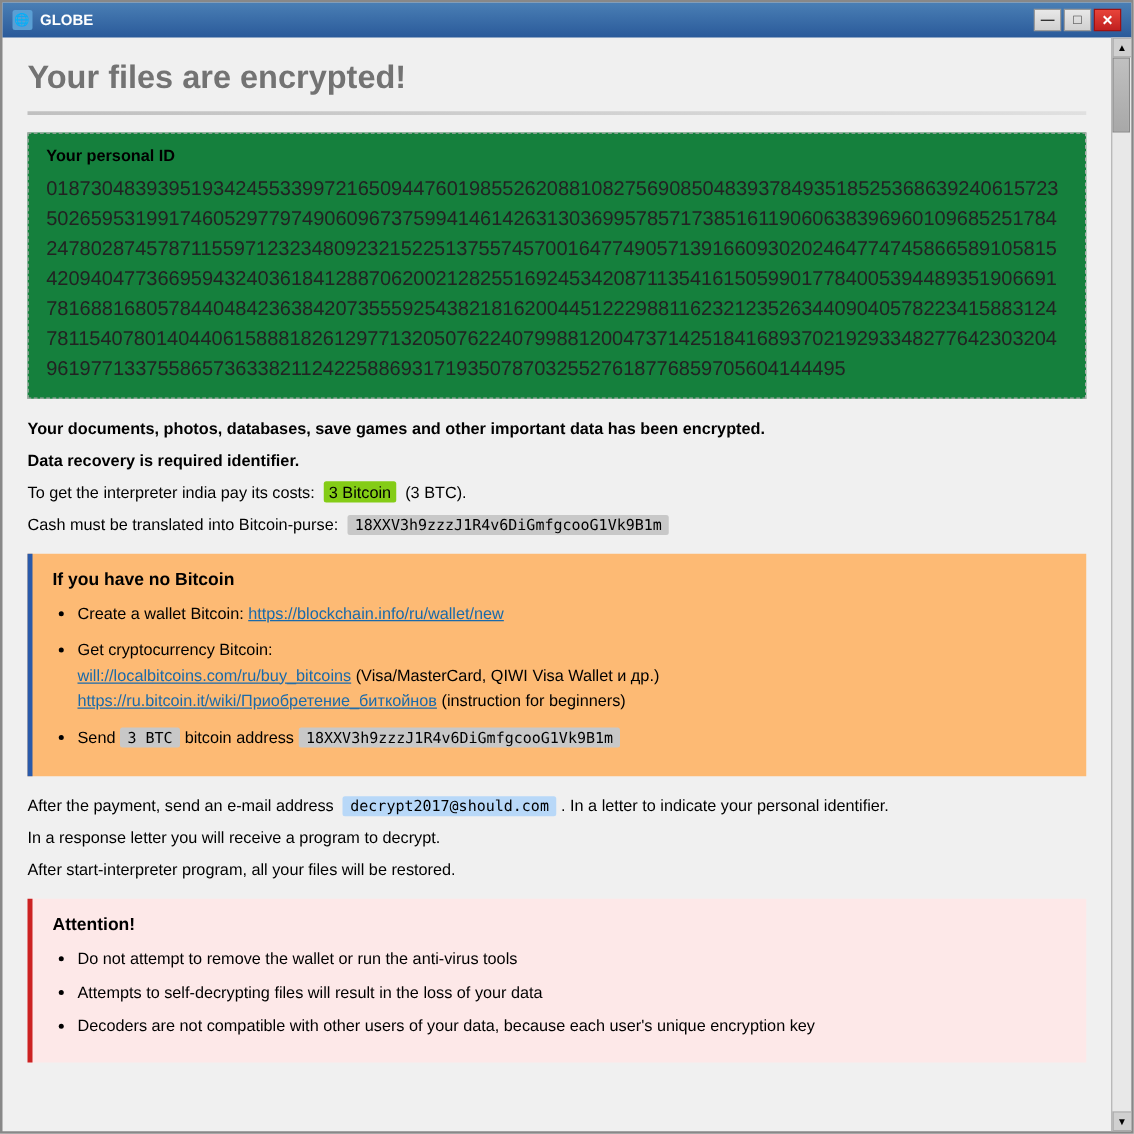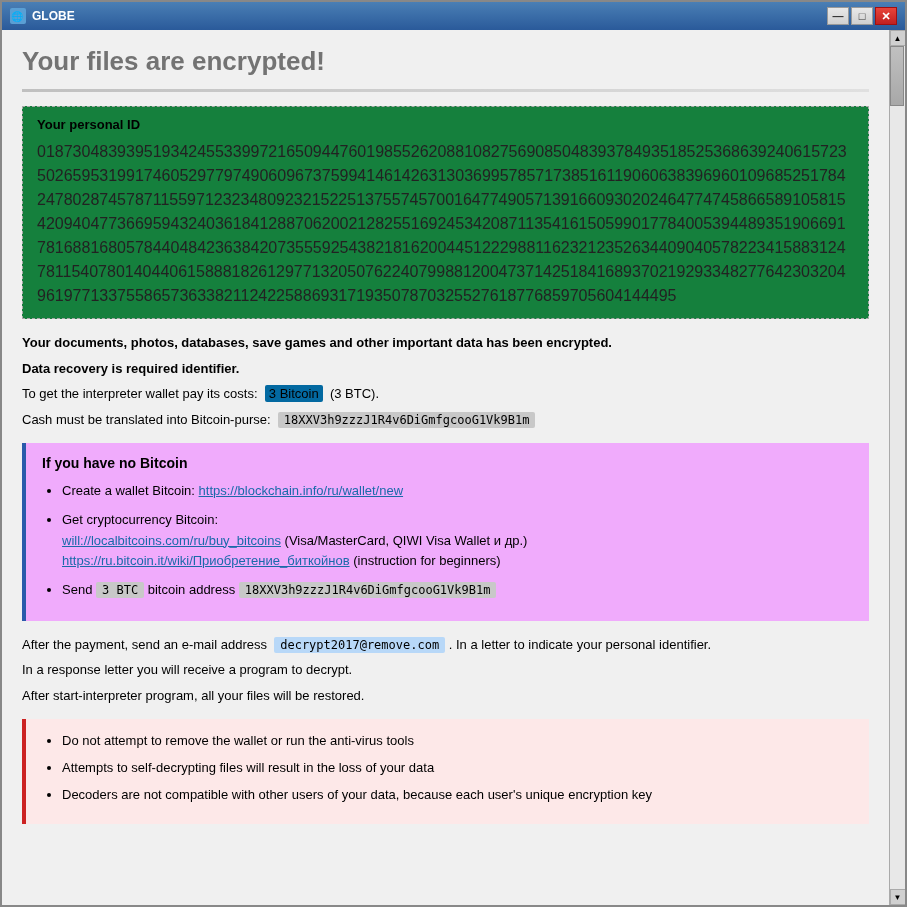--- a/index.html
+++ b/index.html
@@ -167,35 +167,35 @@
       font-size: 13px;
       margin-bottom: 6px;
       line-height: 1.5;
     }
 
     .bold-text {
       font-weight: bold;
     }
 
     .highlight-green {
-      background: #0369a1;
+      background: #84cc16;
       padding: 1px 4px;
       border-radius: 2px;
     }
 
     .highlight-gray {
       background: #c8c8c8;
       padding: 1px 6px;
       border-radius: 2px;
       font-family: monospace;
       font-size: 12px;
     }
 
     .blue-section {
-      background: #f0abfc;
+      background: #fdba74;
       border-left: 4px solid #2a5aaa;
       padding: 12px 16px;
       margin: 14px 0;
     }
 
     .blue-section-title {
       font-weight: bold;
       font-size: 14px;
       margin-bottom: 10px;
     }
@@ -278,21 +278,21 @@
 
       <div class="personal-id-box">
         <div class="personal-id-label">Your personal ID</div>
         <div class="personal-id-text">018730483939519342455339972165094476019855262088108275690850483937849351852536863924061572350265953199174605297797490609673759941461426313036995785717385161190606383969601096852517842478028745787115597123234809232152251375574570016477490571391660930202464774745866589105815420940477366959432403618412887062002128255169245342087113541615059901778400539448935190669178168816805784404842363842073555925438218162004451222988116232123526344090405782234158831247811540780140440615888182612977132050762240799881200473714251841689370219293348277642303204961977133755865736338211242258869317193507870325527618776859705604144495</div>
       </div>
 
       <p class="info-text bold-text">Your documents, photos, databases, save games and other important data has been encrypted.</p>
       <p class="info-text bold-text">Data recovery is required identifier.</p>
 
       <p class="info-text">
-        <span>To get the interpreter wallet pay its costs:</span>
+        <span>To get the interpreter india pay its costs:</span>
         &nbsp;<span class="highlight-green">3 Bitcoin</span>
         &nbsp;<span>(3 BTC).</span>
       </p>
 
       <p class="info-text">
         <span>Cash must be translated into Bitcoin-purse:</span>
         &nbsp;<span class="highlight-gray">18XXV3h9zzzJ1R4v6DiGmfgcooG1Vk9B1m</span>
       </p>
 
       <div class="blue-section">
@@ -314,28 +314,29 @@
             <span class="highlight-gray">3 BTC</span>
             <span> bitcoin address </span>
             <span class="highlight-gray">18XXV3h9zzzJ1R4v6DiGmfgcooG1Vk9B1m</span>
           </li>
         </ul>
       </div>
 
       <div class="after-payment-section">
         <p class="info-text">
           <span>After the payment, send an e-mail address</span>
-          &nbsp;<span class="email-highlight">decrypt2017@remove.com</span>
+          &nbsp;<span class="email-highlight">decrypt2017@should.com</span>
           <span>. In a letter to indicate your personal identifier.</span>
         </p>
         <p class="info-text">In a response letter you will receive a program to decrypt.</p>
         <p class="info-text">After start-interpreter program, all your files will be restored.</p>
       </div>
 
       <div class="red-section">
+        <div class="red-section-title">Attention!</div>
         <ul>
           <li>
             <span>Do not attempt to remove the wallet or run the anti-virus tools</span>
           </li>
           <li>
             <span>Attempts to self-decrypting files will result in the loss of your data</span>
           </li>
           <li>
             <span>Decoders are not compatible with other users of your data, because each user's unique encryption key</span>
           </li>

